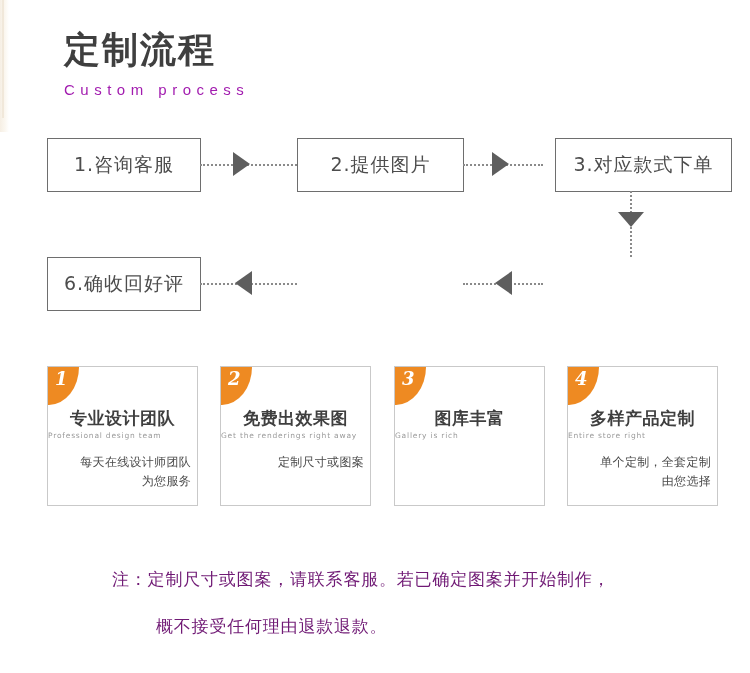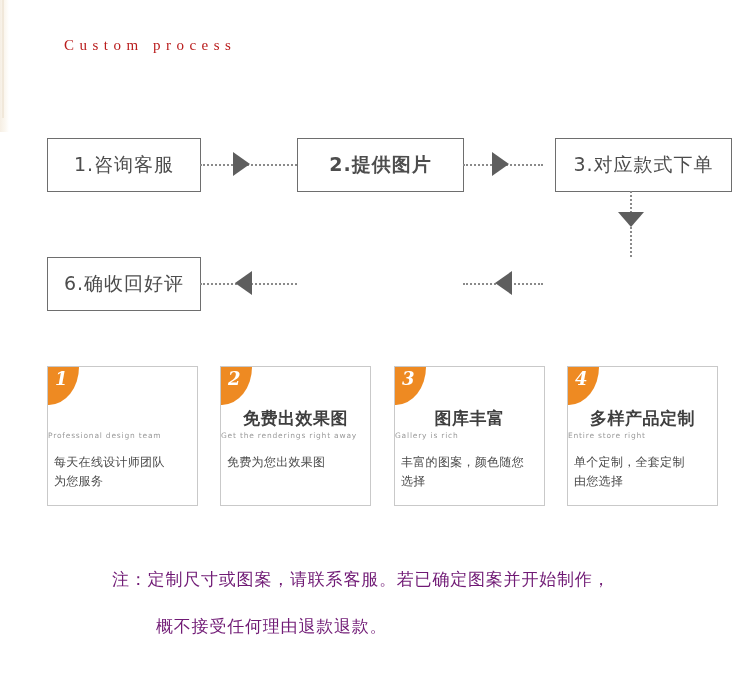--- a/index.html
+++ b/index.html
@@ -15,34 +15,34 @@
   
   .edge-stripe{position:absolute;left:0;top:0;width:9px;height:132px;
     background:linear-gradient(to right,#f6efe4 0%,#fbf7f0 55%,#ffffff 100%);}
   .edge-stripe2{position:absolute;left:2px;top:0;width:2px;height:118px;
     background:#f1e8da;}
 
   
   .header{position:absolute;left:64px;top:28px;}
   .title{font-size:36px;font-weight:bold;color:#3f3f3f;letter-spacing:2px;
          line-height:44px;font-family:"DejaVu Sans","Liberation Sans",sans-serif;}
-  .subtitle{font-size:15px;color:#b91c1c;letter-spacing:5.5px;margin-top:9px;
-         font-family:Liberation Serif, serif;}
+  .subtitle{font-size:15px;color:#a21caf;letter-spacing:5.5px;margin-top:9px;
+         font-family:Liberation Sans, sans-serif;}
 
   
   .flow{position:absolute;left:0;top:0;width:750px;height:673px;pointer-events:none;}
   .fbox{position:absolute;border:1.6px solid #6e6e6e;background:#fff;
         display:flex;align-items:center;justify-content:center;
         font-size:19px;color:#4d4d4d;letter-spacing:1px;white-space:nowrap;
         pointer-events:auto;}
 
   .r1{top:138px;height:52px;}
   .r2{top:257px;height:52px;}
   .c1{left:47px;width:152px;}
-  .c2{left:297px;width:165px;font-weight:bold;}
+  .c2{left:297px;width:165px;}
   .c3{left:543px;width:175px;margin-left:12px;}
 
   
   .dots-h{position:absolute;height:0;border-top:2.2px dotted #8a8a8a;pointer-events:none;}
   .dots-v{position:absolute;width:0;border-left:2.2px dotted #8a8a8a;pointer-events:none;}
 
   .arrow-r{position:absolute;width:0;height:0;
     border-top:12px solid transparent;border-bottom:12px solid transparent;
     border-left:17px solid #5e5e5e;pointer-events:none;}
   .arrow-l{position:absolute;width:0;height:0;
@@ -61,37 +61,38 @@
         background:#ee8a22;
         border-bottom-right-radius:30px 38px;
         color:#ffffff;font-style:italic;font-weight:bold;font-size:18px;
         display:flex;align-items:flex-start;justify-content:flex-start;
         padding:2px 0 0 7px;box-sizing:border-box;line-height:20px;
         font-family:"DejaVu Serif","Liberation Serif",serif;}
   .card .c-title{position:absolute;left:0;right:0;top:40px;text-align:center;
         font-size:17px;font-weight:bold;color:#3f3f3f;letter-spacing:0.5px;}
   .card .c-en{position:absolute;left:0;right:0;top:64px;text-align:left;
         font-size:7.5px;color:#9a9a9a;letter-spacing:0.8px;}
-  .card .c-desc{position:absolute;left:6px;right:6px;top:86px;text-align:left;
+  .card .c-desc{position:absolute;left:6px;right:6px;top:86px;text-align:right;
         font-size:12px;color:#4a4a4a;line-height:19px;letter-spacing:0.3px;}
 
   
   .note{position:absolute;left:112px;top:556px;width:570px;
         font-size:17px;color:#701a75;line-height:47px;letter-spacing:0.8px;}
   .note .l2{display:block;padding-left:44px;}
 </style>
 </head>
 <body>
 
 <div id="root">
 
   <div class="edge-stripe"></div>
   <div class="edge-stripe2"></div>
 
   <div class="header">
+    <div class="title">定制流程</div>
     <div class="subtitle">Custom process</div>
   </div>
 
   <div class="flow">
 
     <div class="fbox r1 c1">1.咨询客服</div>
     <div class="fbox r1 c2">2.提供图片</div>
     <div class="fbox r1 c3">3.对应款式下单</div>
 
     <div class="fbox r2 c1">6.确收回好评</div>
@@ -110,36 +111,36 @@
 
     <div class="dots-h" style="left:200px;top:283px;width:97px;"></div>
     <div class="arrow-l" style="left:235px;top:271px;"></div>
 
   </div>
 
   <div class="cards">
 
     <div class="card" style="left:47px;">
       <div class="badge">1</div>
+      <div class="c-title">专业设计团队</div>
       <div class="c-en">Professional design team</div>
       <div class="c-desc">每天在线设计师团队<br>为您服务</div>
     </div>
 
     <div class="card" style="left:220px;">
       <div class="badge">2</div>
       <div class="c-title">免费出效果图</div>
       <div class="c-en">Get the renderings right away</div>
-      <div class="c-desc">免费为您出效果图</div>
+      <div class="c-desc">定制尺寸或图案</div>
     </div>
 
     <div class="card" style="left:394px;">
       <div class="badge">3</div>
       <div class="c-title">图库丰富</div>
       <div class="c-en">Gallery is rich</div>
-      <div class="c-desc">丰富的图案，颜色随您<br>选择</div>
     </div>
 
     <div class="card" style="left:567px;">
       <div class="badge">4</div>
       <div class="c-title">多样产品定制</div>
       <div class="c-en">Entire store right</div>
       <div class="c-desc">单个定制，全套定制<br>由您选择</div>
     </div>
 
   </div>

